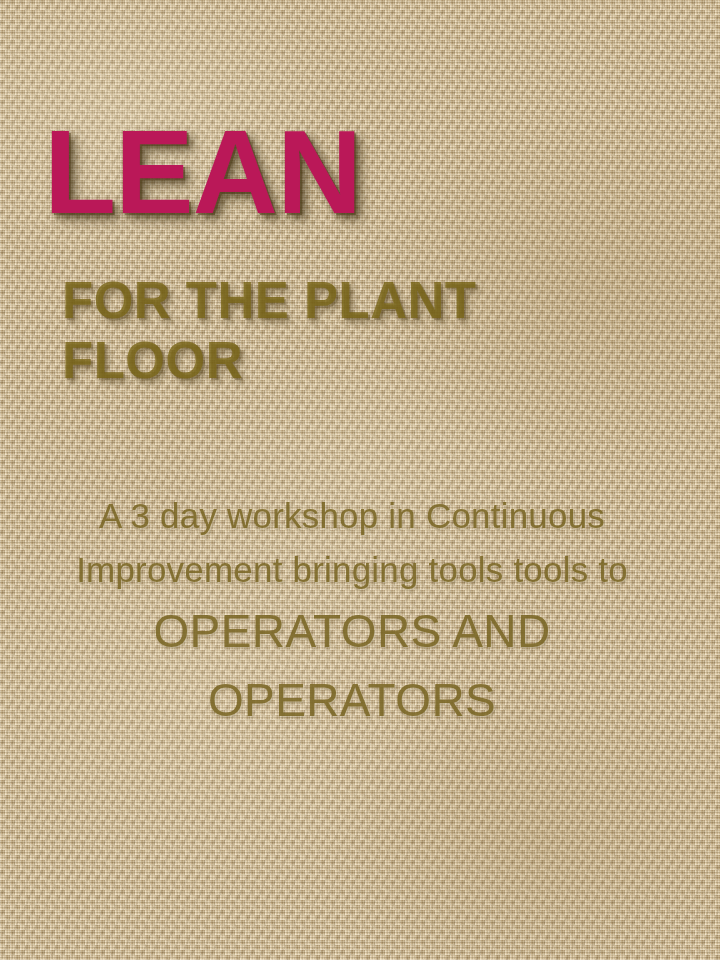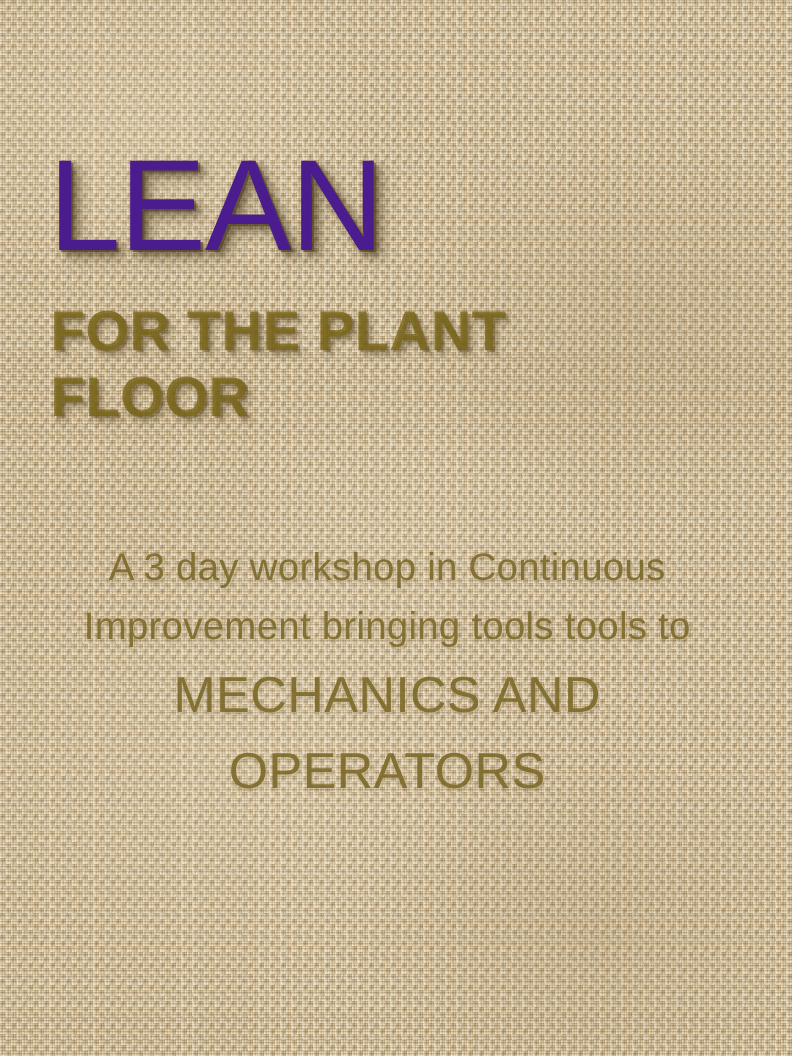--- a/index.html
+++ b/index.html
@@ -98,38 +98,38 @@
   
   .content {
     position: absolute;
     inset: 0;
   }
 
   
   .title-lean {
     position: absolute;
     left: 44px;
-    top: 128px;
+    top: 113px;
     margin: 0;
     font-size: 118px;
     line-height: 1;
-    font-weight: normal;
+    font-weight: bold;
     letter-spacing: -1px;
-    color: #4c1d95;
+    color: #be185d;
     text-shadow:
       2px 2px 0 rgba(78,62,24,0.55),
       5px 5px 7px rgba(60,46,18,0.55),
       8px 8px 14px rgba(60,46,18,0.30);
     white-space: nowrap;
   }
 
   
   .title-sub {
     position: absolute;
-    left: 46px;
+    left: 62px;
     top: 271px;
     width: 588px;
     margin: 0;
     font-size: 51px;
     line-height: 1.18;
     font-weight: bold;
     letter-spacing: 0.5px;
     color: rgba(122,104,24,0.80);
     text-shadow:
       2px 2px 0 rgba(86,68,26,0.34),
@@ -192,20 +192,20 @@
     <h1 class="title-lean">LEAN</h1>
 
     <h2 class="title-sub">
       <span>FOR THE PLANT</span>
       <span>FLOOR</span>
     </h2>
 
     <div class="body-block">
       <p class="body-line small">A 3 day workshop in Continuous</p>
       <p class="body-line small">Improvement bringing tools tools to</p>
-      <p class="body-line large">MECHANICS AND</p>
+      <p class="body-line large">OPERATORS AND</p>
       <p class="body-line large">OPERATORS</p>
     </div>
 
   </div>
 
   <div class="glaze"></div>
 </div>
 
 </body></html>

